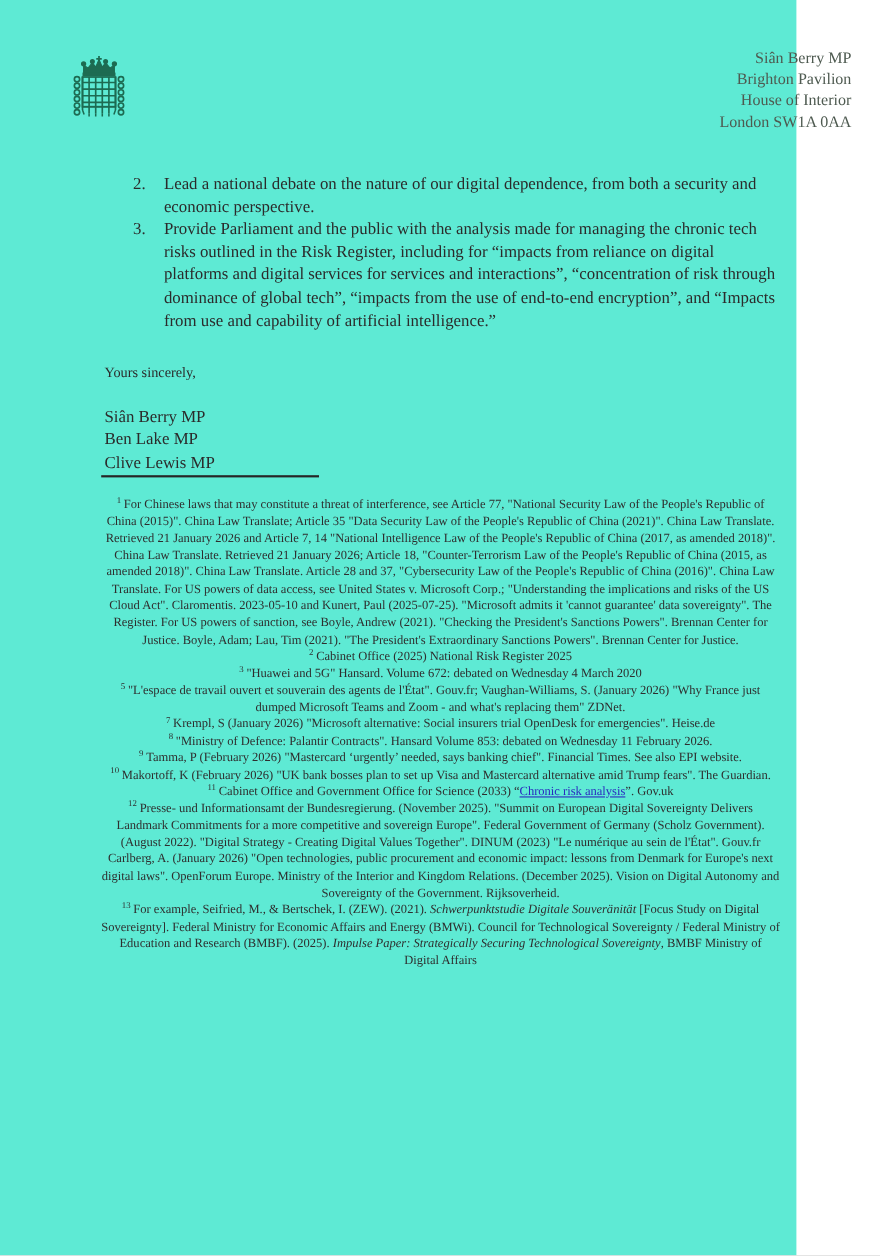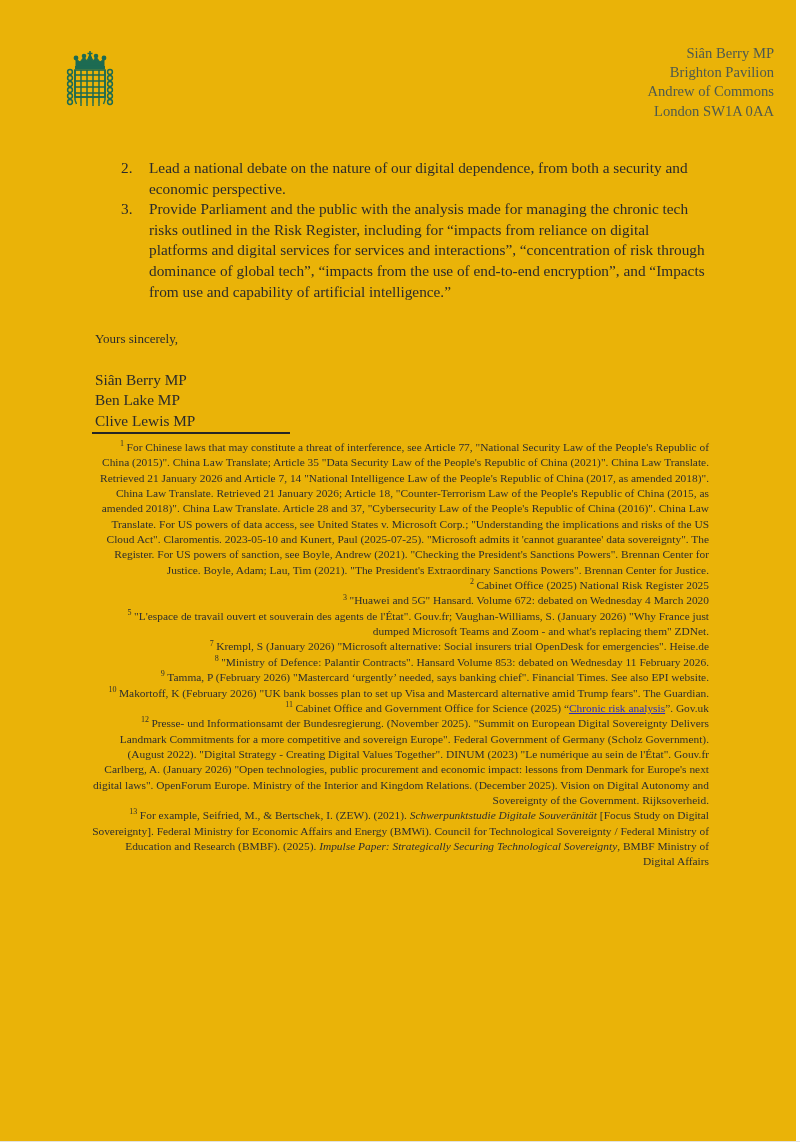--- a/index.html
+++ b/index.html
@@ -12,23 +12,23 @@
     width: 800px;
     height: 1142px;
     position: relative;
     font-family: "Liberation Serif", "DejaVu Serif", serif;
     color: #2b2b2b;
     overflow: hidden;
   }
   #page {
     position: absolute;
     left: 0; top: 0;
-    width: 796px;
+    width: 724px;
     height: 1142px;
-    background: #eab308;
+    background: #5eead4;
     box-sizing: border-box;
   }
   .page-edge {
     position: absolute;
     left: 0;
     bottom: 0;
     width: 800px;
     height: 1px;
     background: #e2e2e2;
   }
@@ -105,25 +105,25 @@
     position: absolute;
     left: 92px;
     top: 432px;
     width: 198px;
     height: 2px;
     background: #262626;
   }
   #footnotes {
     position: absolute;
     left: 92px;
-    top: 440px;
+    top: 452px;
     width: 617px;
     font-size: 11.4px;
     line-height: 15.35px;
-    text-align: right;
+    text-align: center;
     color: #2e2e2e;
   }
   .fn {
     margin: 0 0 0 0;
     text-indent: 0;
   }
   .fn sup {
     font-size: 8px;
     vertical-align: super;
     line-height: 0;
@@ -177,21 +177,21 @@
           <circle cx="50" cy="42" r="2.4" fill="none" stroke="#1d6b52" stroke-width="1.5"></circle>
           <circle cx="50" cy="48" r="2.4" fill="none" stroke="#1d6b52" stroke-width="1.5"></circle>
           <circle cx="50" cy="54" r="2.4" fill="none" stroke="#1d6b52" stroke-width="1.5"></circle>
         </g>
       </svg>
     </div>
 
     <div id="sender-address">
       <div>Siân Berry MP</div>
       <div>Brighton Pavilion</div>
-      <div>Andrew of Commons</div>
+      <div>House of Interior</div>
       <div>London SW1A 0AA</div>
     </div>
 
   </div>
 
   <div id="body-content">
 
     <ol class="asks">
       <li>
         <span class="num">2.</span>
@@ -228,21 +228,21 @@
 
 
     <p class="fn"><sup>7</sup><span>Krempl, S (January 2026) "Microsoft alternative: Social insurers trial OpenDesk for emergencies". Heise.de</span></p>
 
     <p class="fn"><sup>8</sup><span>"Ministry of Defence: Palantir Contracts". Hansard  Volume 853: debated on Wednesday 11 February 2026.</span></p>
 
     <p class="fn"><sup>9</sup><span>Tamma, P (February 2026) "Mastercard ‘urgently’ needed, says banking chief". Financial Times. See also EPI website.</span></p>
 
     <p class="fn"><sup>10</sup><span>Makortoff, K (February 2026) "UK bank bosses plan to set up Visa and Mastercard alternative amid Trump fears". The Guardian.</span></p>
 
-    <p class="fn"><sup>11</sup><span>Cabinet Office and Government Office for Science (2025) “</span><a class="link" href="#">Chronic risk analysis</a><span>”. Gov.uk</span></p>
+    <p class="fn"><sup>11</sup><span>Cabinet Office and Government Office for Science (2033) “</span><a class="link" href="#">Chronic risk analysis</a><span>”. Gov.uk</span></p>
 
     <p class="fn"><sup>12</sup><span>Presse- und Informationsamt der Bundesregierung. (November 2025). "Summit on European Digital Sovereignty Delivers Landmark Commitments for a more competitive and sovereign Europe". Federal Government of Germany (Scholz Government). (August 2022). "Digital Strategy - Creating Digital Values Together". DINUM (2023) "Le numérique au sein de l'État". Gouv.fr Carlberg, A. (January 2026) "Open technologies, public procurement and economic impact: lessons from Denmark for Europe's next digital laws". OpenForum Europe. Ministry of the Interior and Kingdom Relations. (December 2025). Vision on Digital Autonomy and Sovereignty of the Government. Rijksoverheid.</span></p>
 
     <p class="fn"><sup>13</sup><span id="fn13-body"><span>For example, Seifried, M., &amp; Bertschek, I. (ZEW). (2021). </span><i>Schwerpunktstudie Digitale Souveränität</i><span> [Focus Study on Digital Sovereignty]. Federal Ministry for Economic Affairs and Energy (BMWi). Council for Technological Sovereignty / Federal Ministry of Education and Research (BMBF). (2025). </span><i>Impulse Paper: Strategically Securing Technological Sovereignty</i><span>, BMBF Ministry of Digital Affairs</span></span></p>
 
   </div>
 
   <div class="page-edge"></div>
 
 </div>

